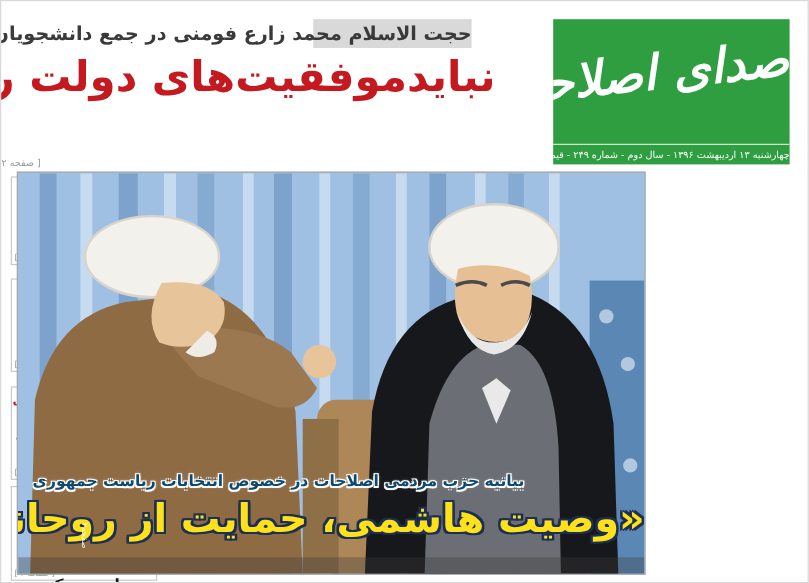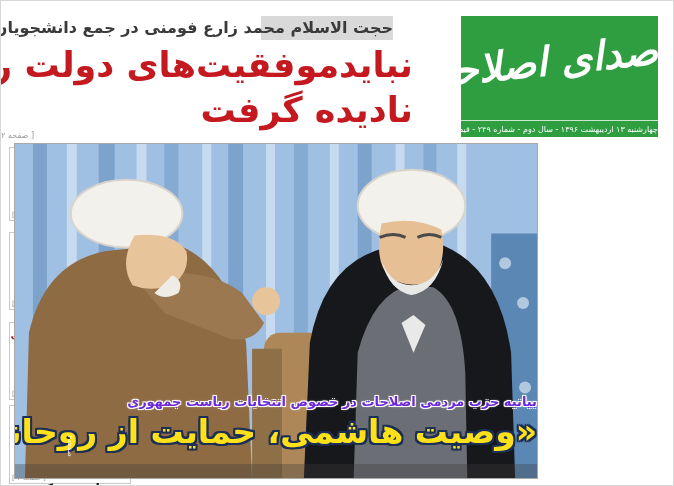--- a/index.html
+++ b/index.html
@@ -76,22 +76,22 @@
   #brief-3 { top:404px; height:79px; }
 
   
   .photo-frame {
     position:absolute; top:142px; right:135px; width:524px; height:336px;
     border:1px solid #a8a8a8; background:#9fc0e2; overflow:hidden;
   }
   .photo-frame svg { display:block; width:100%; height:100%; }
 
   .caption-kicker {
-    position:absolute; top:250px; left:12px; right:0; text-align:right;
-    font-size:13px; font-weight:bold; color:#6d28d9; white-space:nowrap;
+    position:absolute; top:250px; left:12px; right:0; text-align:left;
+    font-size:13px; font-weight:bold; color:#0c4a6e; white-space:nowrap;
     text-shadow:-1px -1px 0 #ffffff, 1px -1px 0 #ffffff,
                 -1px 1px 0 #ffffff, 1px 1px 0 #ffffff, 0 0 3px #ffffff;
   }
   .caption-headline {
     position:absolute; top:268px; left:0; right:0; text-align:center;
     font-size:33px; font-weight:bold; color:#ffe11a; white-space:nowrap;
     text-shadow:-2px 0 0 #1c2f55, 2px 0 0 #1c2f55, 0 -2px 0 #1c2f55,
                 0 2px 0 #1c2f55, -2px 2px 0 #1c2f55, 2px 2px 0 #1c2f55,
                 -2px -2px 0 #1c2f55, 2px -2px 0 #1c2f55;
   }
@@ -107,21 +107,20 @@
 <div id="page">
 
   <div class="logo-box">
     <span class="logo-calligraphy">صدای اصلاحات</span>
     <div class="logo-dateline">چهارشنبه ۱۳ اردیبهشت ۱۳۹۶ - سال دوم - شماره ۲۴۹ - قیمت ۱۰۰۰ تومان</div>
   </div>
 
   <div class="lead-kicker">حجت الاسلام محمد زارع فومنی در جمع دانشجویان مازندرانی</div>
   <div class="lead-headline">
     <span>نبایدموفقیت‌های دولت را</span><br>
-    <span>نادیده گرفت</span>
   </div>
   <div class="lead-pageref">[ صفحه ۱۲ ]</div>
 
   <div class="brief" id="brief-0">
     <span class="speaker">محسن رضایی</span>
     <div class="rule"></div>
     <span class="brief-text">یارانه ۱۱۰ هزار تومانی و ایجاد پنج میلیون شغل شدنی است</span>
     <span class="brief-pageref">[ صفحه ۲ ]</span>
   </div>
   <div class="brief" id="brief-1">

